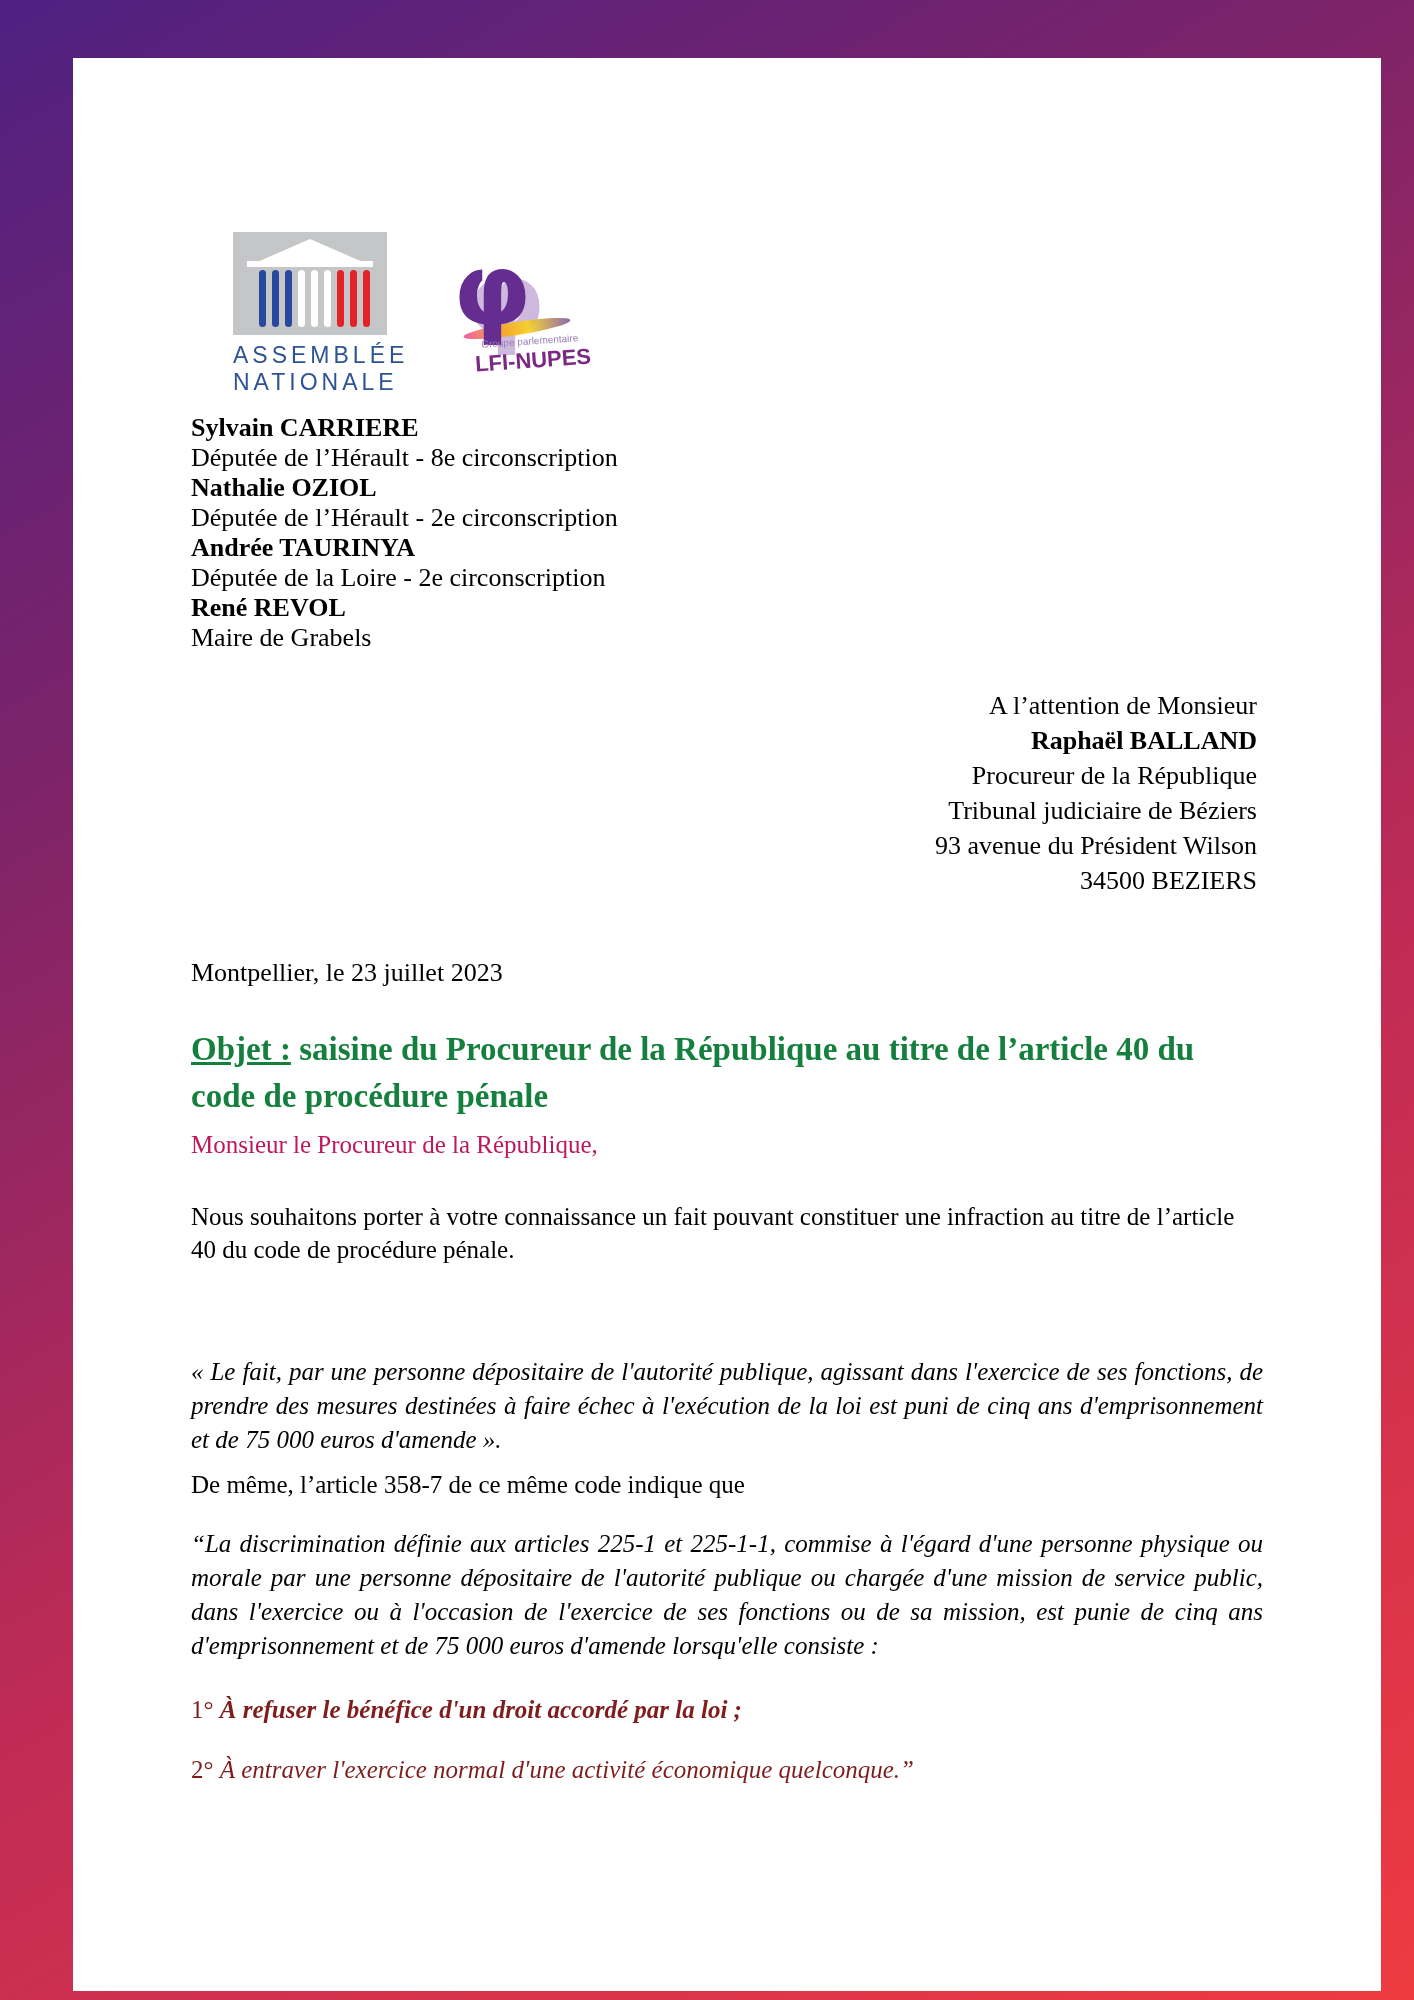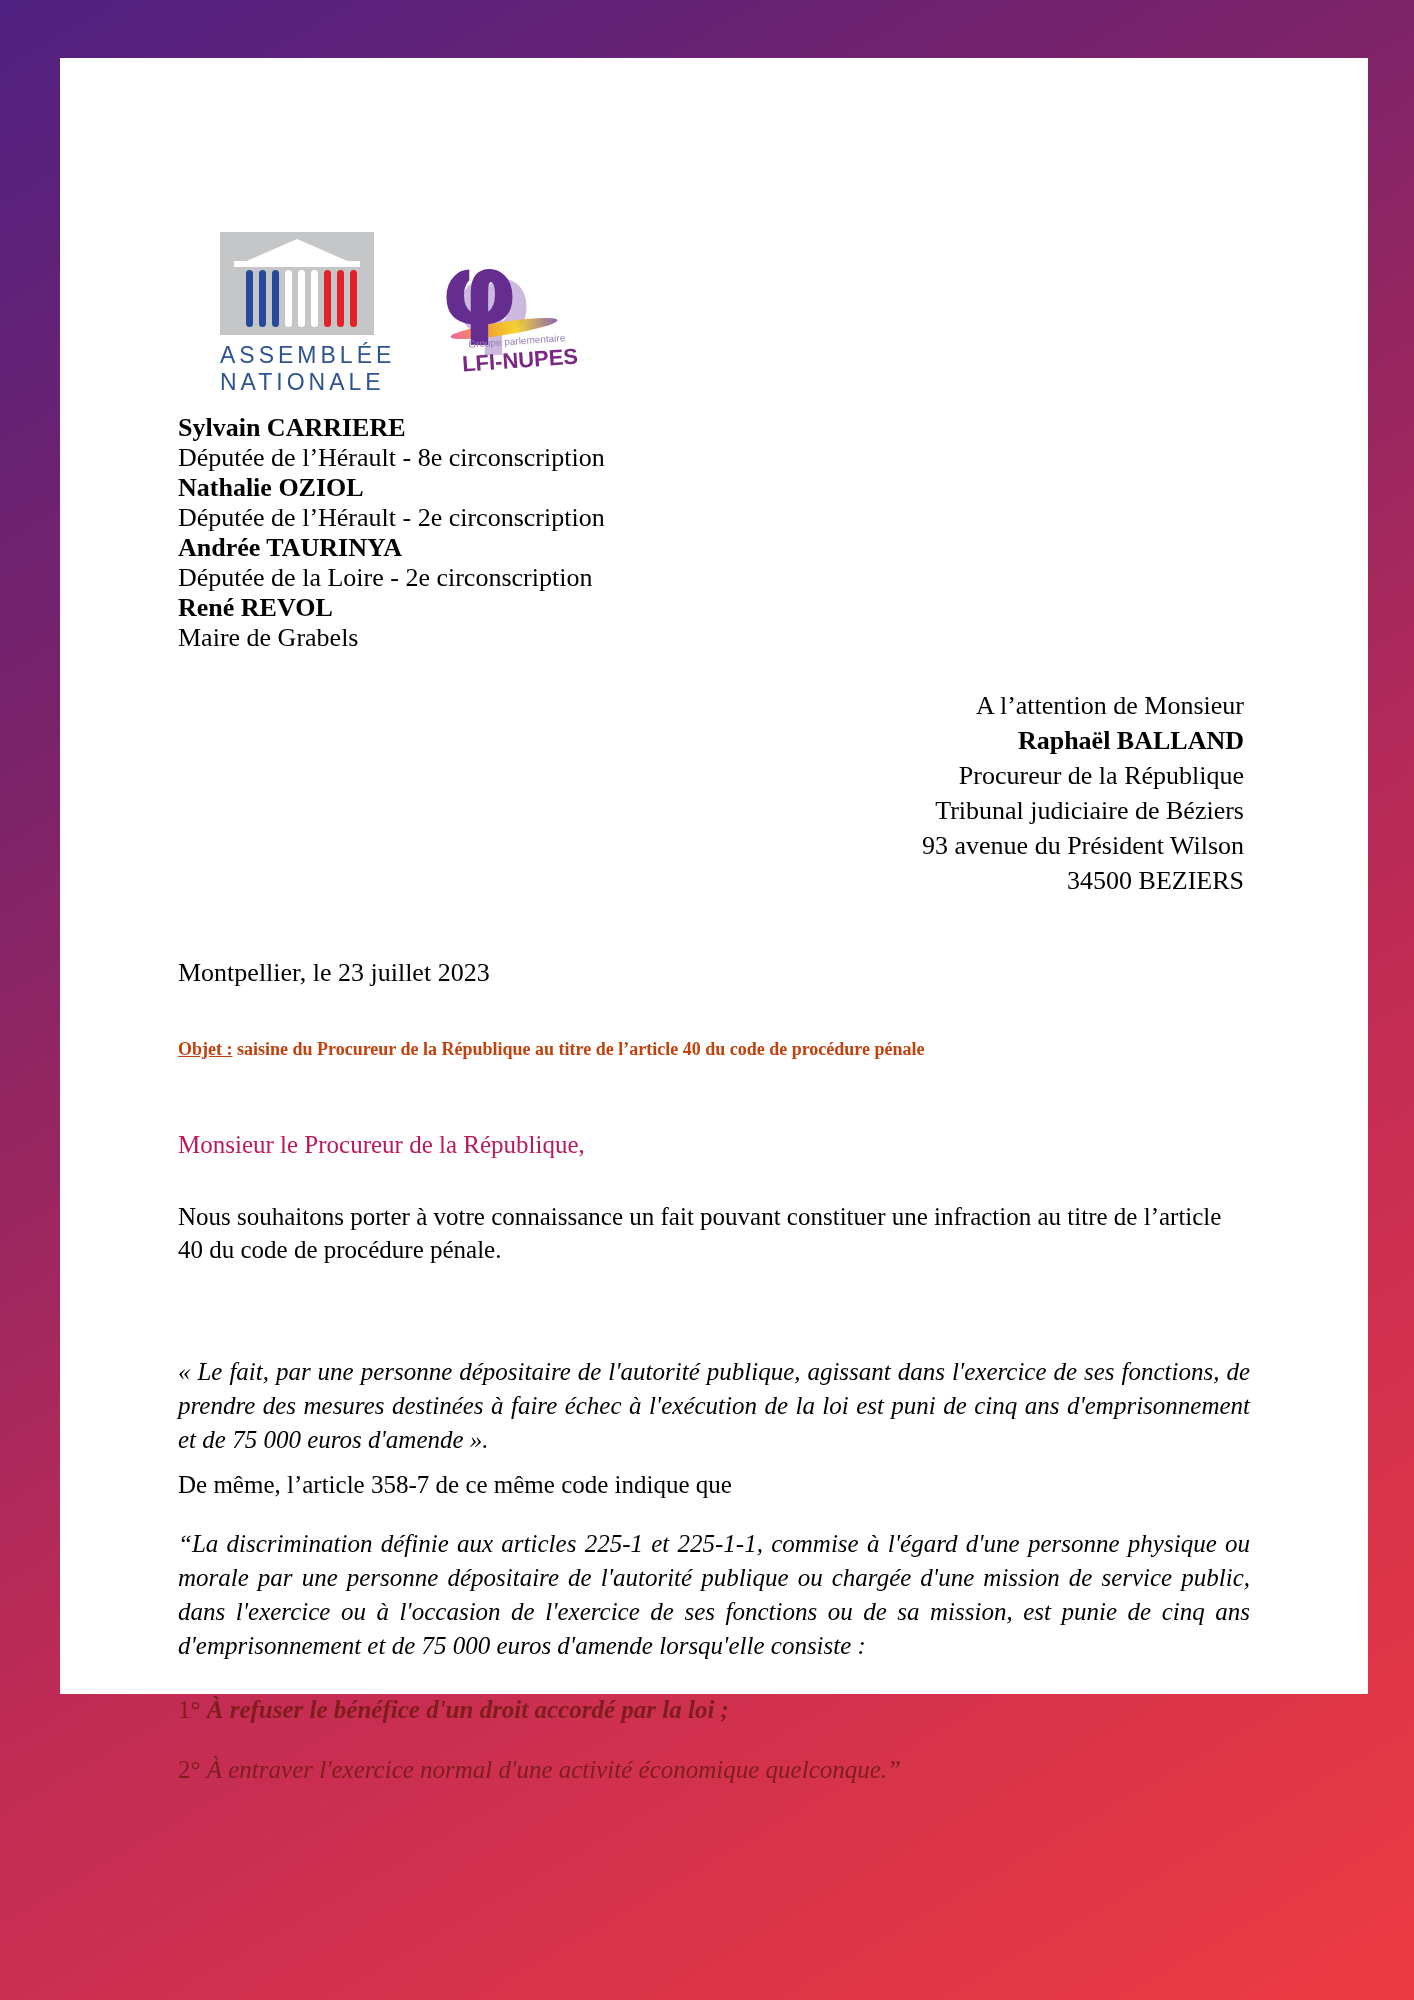--- a/index.html
+++ b/index.html
@@ -3,21 +3,21 @@
 <meta charset="utf-8">
 <style>
   html,body { margin:0; padding:0; }
   body {
     width:1414px; height:2000px; position:relative; overflow:hidden;
     background: linear-gradient(150deg, #4f2182 0%, #7c2369 28%, #c02b55 62%, #ee3b41 100%);
     font-family:"Liberation Serif", serif;
     -webkit-font-smoothing: antialiased;
   }
   .page {
-    position:absolute; left:60px; top:58px; width:1308px; height:1636px;
+    position:absolute; left:73px; top:58px; width:1308px; height:1933px;
     background:#ffffff;
   }
   
   .an-logo { position:absolute; left:160px; top:174px; width:154px; }
   .an-text {
     margin-top:3px; text-align:center; color:#2d5394;
     font-family:"Liberation Sans", sans-serif; font-size:23px; line-height:27px;
     letter-spacing:4px; font-weight:400;
   }
   .lfi-logo { position:absolute; left:368px; top:178px; width:190px; height:150px; }
@@ -44,21 +44,21 @@
     position:absolute; left:34px; top:110px; width:160px;
     font-family:"Liberation Sans", sans-serif; font-size:22px; font-weight:bold;
     color:#7b2784; transform:rotate(-4deg);
   }
   
   .senders { position:absolute; left:118px; top:355px; font-size:26px; line-height:30px; color:#000; }
   .senders .name { font-weight:bold; }
   .recipient { position:absolute; right:124px; top:630px; text-align:right; font-size:26px; line-height:35px; color:#000; }
   .recipient .name { font-weight:bold; }
   .dateline { position:absolute; left:118px; top:900px; font-size:26px; color:#000; }
-  .subject { position:absolute; left:118px; top:968px; width:1072px; font-size:18px; line-height:47px; font-weight:bold; color:#c2410c; }
+  .subject { position:absolute; left:118px; top:968px; width:1072px; font-size:33px; line-height:47px; font-weight:bold; color:#15803d; }
   .subject .label { text-decoration:underline; }
   .salutation { position:absolute; left:118px; top:1073px; font-size:25px; color:#be185d; }
   .para  { position:absolute; left:118px; width:1072px; font-size:25px; line-height:33px; color:#000; }
   .quote { position:absolute; left:118px; width:1072px; font-size:25px; line-height:34px; font-style:italic; text-align:justify; color:#000; }
   .p1 { top:1142px; }
   .p2 { top:1244px; }
   .q1 { top:1297px; }
   .p3 { top:1410px; }
   .q2 { top:1469px; }
   .item { position:absolute; left:118px; width:1072px; font-size:25px; line-height:33px; color:#7f1d1d; }

